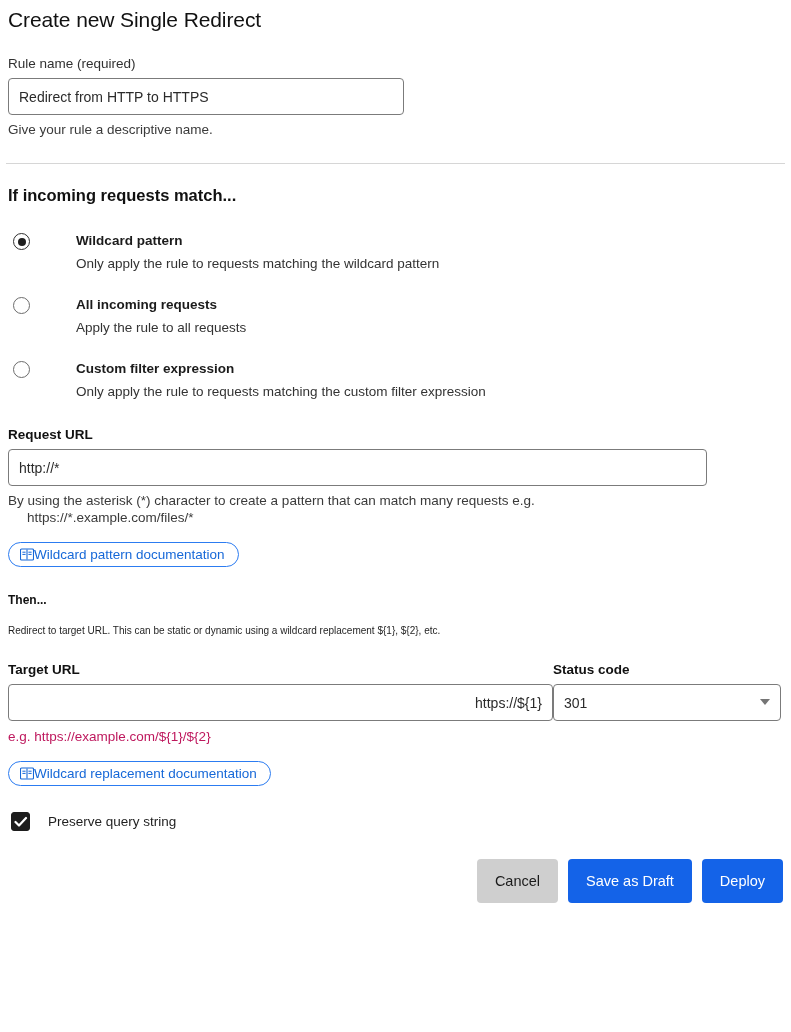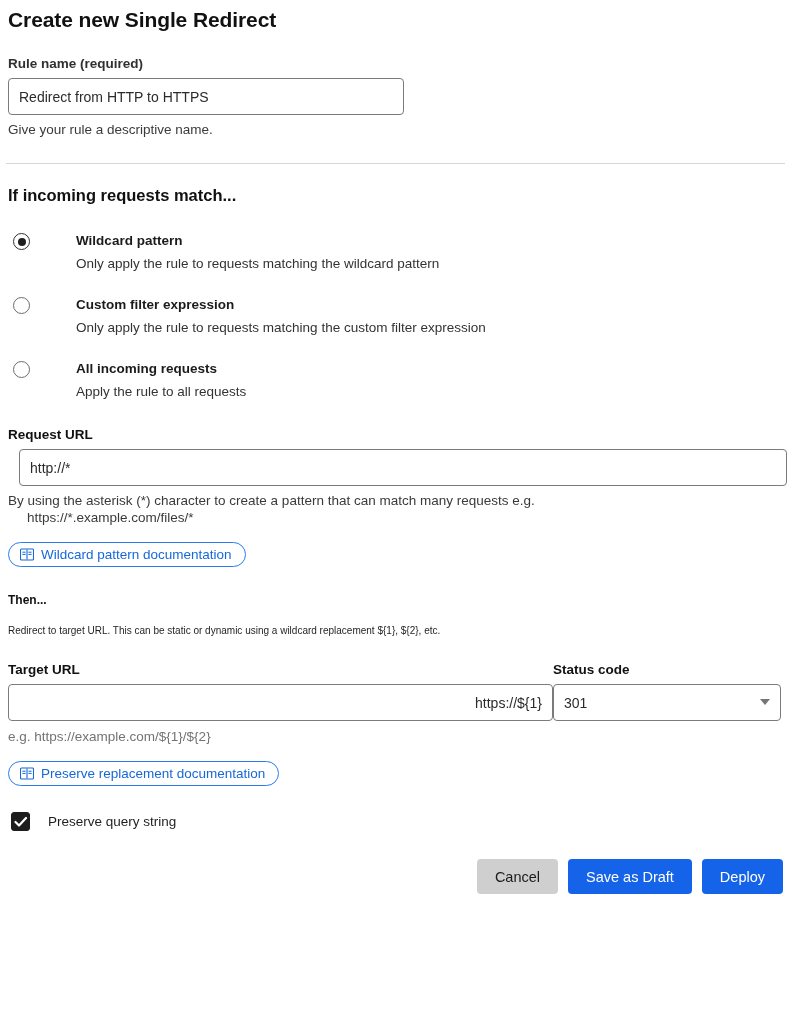--- a/index.html
+++ b/index.html
@@ -17,30 +17,29 @@
     position: relative;
   }
   .page {
     width: 791px;
     min-height: 1032px;
     padding: 0 6px;
     position: relative;
   }
   .title {
     font-size: 21px;
-    font-weight: bold;
+    font-weight: normal;
     color: #111111;
     margin: 8px 0 0 2px;
     letter-spacing: -0.1px;
   }
   .field-label {
     font-size: 13.5px;
     color: #313131;
     margin: 24px 0 7px 2px;
-    font-weight: bold;
   }
   .text-input {
     display: block;
     height: 37px;
     border: 1px solid #7b7b7b;
     border-radius: 4px;
     background: #ffffff;
     padding: 0 10px;
     font-family: "Liberation Sans", sans-serif;
     font-size: 14px;
@@ -102,25 +101,25 @@
     color: #333333;
     display: block;
     margin-top: 3px;
   }
   .strong-label {
     font-size: 13.5px;
     font-weight: bold;
     color: #111111;
     margin: 26px 0 7px 2px;
   }
-  .input-wide { width: 768px; margin-left: 13px; }
+  .input-wide { width: 699px; margin-left: 2px; }
   .doc-pill {
     display: inline-flex;
     align-items: center;
-    gap: 7px;
+    gap: 0;
     border: 1px solid #2c7cf1;
     border-radius: 14px;
     height: 25px;
     padding: 0 13px 0 11px;
     color: #1668d8;
     font-size: 13.5px;
     background: #ffffff;
     margin: 17px 0 0 2px;
     cursor: pointer;
     text-decoration: none;
@@ -169,21 +168,21 @@
     position: absolute;
     right: 11px; top: 15px;
     width: 0; height: 0;
     border-left: 5px solid transparent;
     border-right: 5px solid transparent;
     border-top: 6px solid #757575;
     pointer-events: none;
   }
   .eg-helper {
     font-size: 13.5px;
-    color: #737373;
+    color: #be185d;
     margin: 8px 0 0 2px;
   }
   .checkbox-row {
     display: flex;
     align-items: center;
     margin: 26px 0 0 5px;
   }
   .checkbox {
     width: 19px; height: 19px;
     border-radius: 3px;
@@ -196,21 +195,21 @@
   .checkbox svg { position: absolute; left: 2px; top: 3px; }
   .checkbox-label { font-size: 13.5px; color: #1f1f1f; }
   .actions {
     display: flex;
     justify-content: flex-end;
     align-items: center;
     gap: 10px;
     margin: 28px 2px 14px 0;
   }
   .btn {
-    height: 35px;
+    height: 44px;
     border-radius: 4px;
     border: none;
     font-family: "Liberation Sans", sans-serif;
     font-size: 14.5px;
     padding: 0 18px;
     cursor: pointer;
   }
   .btn-cancel {
     background: #cfcfcf;
     color: #1b1b1b;
@@ -241,30 +240,30 @@
       <span class="radio checked"></span>
       <span class="radio-text">
         <span class="radio-title">Wildcard pattern</span>
         <span class="radio-desc">Only apply the rule to requests matching the wildcard pattern</span>
       </span>
     </div>
 
     <div class="radio-row">
       <span class="radio"></span>
       <span class="radio-text">
-        <span class="radio-title">Custom filter expression</span>
-        <span class="radio-desc">Only apply the rule to requests matching the custom filter expression</span>
+        <span class="radio-title">All incoming requests</span>
+        <span class="radio-desc">Apply the rule to all requests</span>
       </span>
     </div>
 
     <div class="radio-row">
       <span class="radio"></span>
       <span class="radio-text">
-        <span class="radio-title">All incoming requests</span>
-        <span class="radio-desc">Apply the rule to all requests</span>
+        <span class="radio-title">Custom filter expression</span>
+        <span class="radio-desc">Only apply the rule to requests matching the custom filter expression</span>
       </span>
     </div>
 
   </div>
 
   <div class="strong-label">Request URL</div>
   <input class="text-input input-wide" type="text" value="http://*" style="">
   <div class="helper">By using the asterisk (*) character to create a pattern that can match many requests e.g.</div>
   <div class="helper" style="margin-top:2px;margin-left:21px;">https://*.example.com/files/*</div>
 
@@ -307,21 +306,21 @@
     <span>
       <svg width="14" height="13" viewBox="0 0 14 13" aria-hidden="true">
         <rect x="0.5" y="1" width="13" height="11" rx="1" fill="none" stroke="#1668d8" stroke-width="1.1"></rect>
         <line x1="7" y1="1.5" x2="7" y2="11.5" stroke="#1668d8" stroke-width="1.1"></line>
         <line x1="2.4" y1="4.2" x2="5.6" y2="4.2" stroke="#1668d8" stroke-width="1"></line>
         <line x1="2.4" y1="6.4" x2="5.6" y2="6.4" stroke="#1668d8" stroke-width="1"></line>
         <line x1="8.4" y1="4.2" x2="11.6" y2="4.2" stroke="#1668d8" stroke-width="1"></line>
         <line x1="8.4" y1="6.4" x2="11.6" y2="6.4" stroke="#1668d8" stroke-width="1"></line>
       </svg>
     </span>
-    <span>Preserve replacement documentation</span>
+    <span>Wildcard replacement documentation</span>
   </a>
 
   <div class="checkbox-row">
     <span class="checkbox">
       <span>
         <svg width="14" height="12" viewBox="0 0 14 12" aria-hidden="true">
           <polyline points="1.5,6 5,9.5 12,2" fill="none" stroke="#ffffff" stroke-width="2.2" stroke-linecap="round" stroke-linejoin="round"></polyline>
         </svg>
       </span>
     </span>

